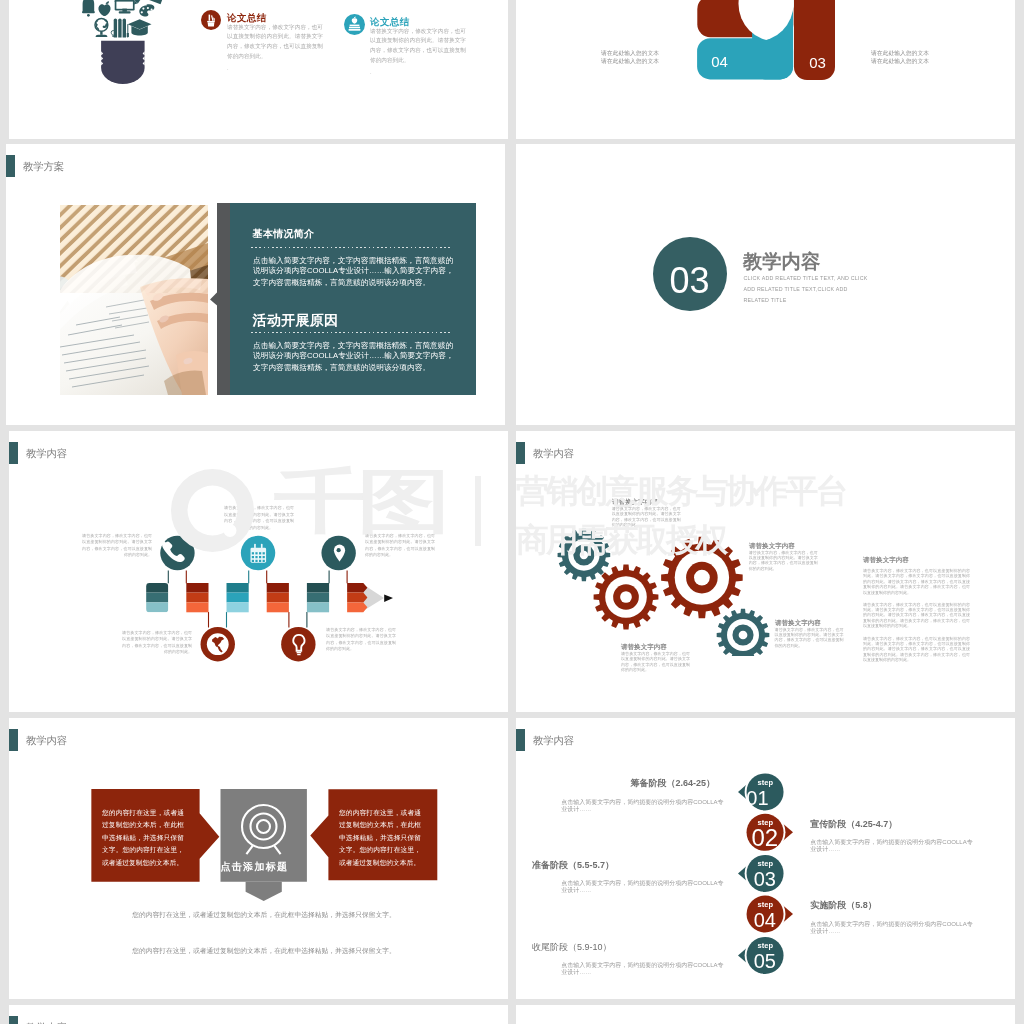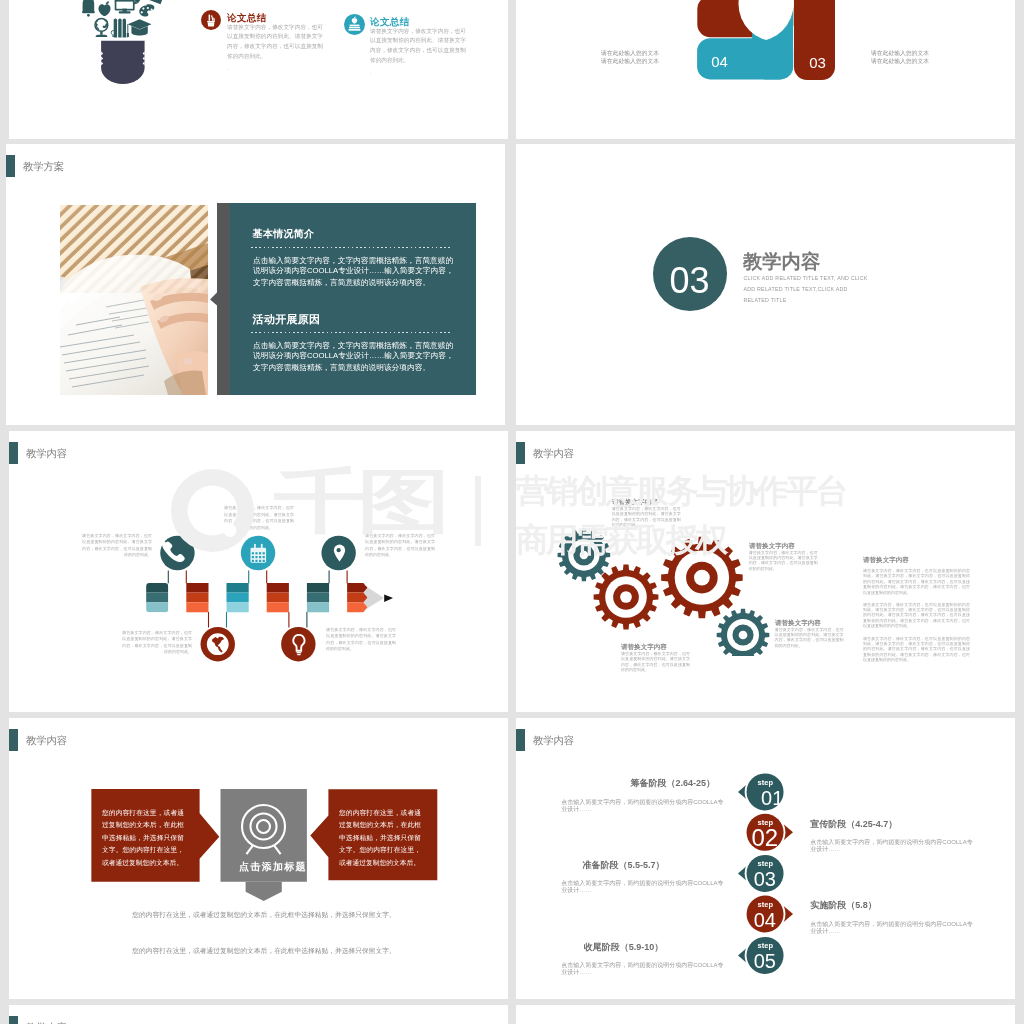--- a/index.html
+++ b/index.html
@@ -218,21 +218,21 @@
     <svg class="ab" style="left:202px;top:144px" width="12" height="20" viewBox="0 0 12 20">
       <path d="M11.4 2.1 L2.05 11.6 L11.4 19.4 Z" fill="#555759"></path>
     </svg>
 
     <div>
       <div class="ab" style="left:246.6px;top:83px;font-size:10px;font-weight:bold;color:#ffffff;letter-spacing:.3px">基本情况简介</div>
       <div class="ab" style="left:245.4px;top:103.4px;width:200px;height:1px;background-image:repeating-linear-gradient(to right,rgba(255,255,255,.8) 0 1.6px,transparent 1.6px 4.2px)"></div>
       <div class="ab" style="left:246.6px;top:111px;width:208.8px;font-size:8px;line-height:11.38px;color:#ffffff;transform-origin:left top;transform:scale(0.9625)">点击输入简要文字内容，文字内容需概括精炼，言简意赅的说明该分项内容COOLLA专业设计……输入简要文字内容，文字内容需概括精炼，言简意赅的说明该分项内容。</div>
     </div>
     <div>
-      <div class="ab" style="left:246.6px;top:167.8px;font-size:11px;font-weight:bold;color:#ffffff;letter-spacing:.3px">活动开展原因</div>
+      <div class="ab" style="left:246.6px;top:167.8px;font-size:14px;font-weight:bold;color:#ffffff;letter-spacing:.3px">活动开展原因</div>
       <div class="ab" style="left:245.4px;top:188.2px;width:200px;height:1px;background-image:repeating-linear-gradient(to right,rgba(255,255,255,.8) 0 1.6px,transparent 1.6px 4.2px)"></div>
       <div class="ab" style="left:246.6px;top:195.8px;width:208.8px;font-size:8px;line-height:11.38px;color:#ffffff;transform-origin:left top;transform:scale(0.9625)">点击输入简要文字内容，文字内容需概括精炼，言简意赅的说明该分项内容COOLLA专业设计……输入简要文字内容，文字内容需概括精炼，言简意赅的说明该分项内容。</div>
     </div>
   </div>
 
   <div class="slide" style="left:516px;top:144px">
     <div class="ab" style="left:137px;top:93px;width:74px;height:74px;border-radius:50%;background:#355f63"></div>
     <div class="ab" style="left:136.6px;top:117.6px;width:74px;text-align:center;font-size:36px;color:#ffffff;line-height:38px">03</div>
     <div class="ab" style="left:227.4px;top:105px;font-size:20px;font-weight:bold;color:#7a7a7a;letter-spacing:0;transform-origin:left top;transform:scale(0.965)">教学内容</div>
     <div class="ab" style="left:227.4px;top:128.5px;font-size:5.3px;line-height:11.4px;color:#9a9a9a;letter-spacing:.25px">
@@ -413,21 +413,21 @@
       <g fill="none" stroke="#ffffff" stroke-width="2.1">
         <circle cx="254.5" cy="108.5" r="21.5"></circle>
         <circle cx="254.5" cy="108.5" r="13"></circle>
         <circle cx="254.5" cy="108.5" r="6.5"></circle>
         <path d="M243.6 127.8l-6.2 8.4"></path>
         <path d="M265.4 127.8l6.2 8.4"></path>
       </g>
     </svg>
     <div class="ab" style="left:93px;top:88.9px;width:85px;font-size:7px;line-height:12.96px;color:#ffffff;text-align:justify;transform-origin:left top;transform:scale(0.9643)">您的内容打在这里，或者通过复制您的文本后，在此框中选择粘贴，并选择只保留文字。您的内容打在这里，或者通过复制您的文本后。</div>
     <div class="ab" style="left:330px;top:88.9px;width:85px;font-size:7px;line-height:12.96px;color:#ffffff;text-align:justify;transform-origin:left top;transform:scale(0.9643)">您的内容打在这里，或者通过复制您的文本后，在此框中选择粘贴，并选择只保留文字。您的内容打在这里，或者通过复制您的文本后。</div>
-    <div class="ab" style="left:211.5px;top:142px;width:86.4px;text-align:right;font-size:10px;font-weight:bold;color:#ffffff;letter-spacing:1.3px">点击添加标题</div>
+    <div class="ab" style="left:211.5px;top:142px;width:86.4px;text-align:left;font-size:10px;font-weight:bold;color:#ffffff;letter-spacing:1.3px">点击添加标题</div>
     <div class="ab" style="left:68px;top:192px;width:374px;text-align:center;font-size:7px;color:#8c8c8c;transform-origin:center top;transform:scale(0.9657)">您的内容打在这里，或者通过复制您的文本后，在此框中选择粘贴，并选择只保留文字。</div>
     <div class="ab" style="left:68px;top:228.1px;width:374px;text-align:center;font-size:7px;color:#8c8c8c;transform-origin:center top;transform:scale(0.9657)">您的内容打在这里，或者通过复制您的文本后，在此框中选择粘贴，并选择只保留文字。</div>
   </div>
 
   <div class="slide" style="left:516px;top:718px">
     <div class="hdr-bar"></div>
     <div class="hdr-txt">教学内容</div>
 
     <svg class="ab" style="left:210px;top:40px" width="90" height="225" viewBox="210 40 90 225">
       <g>
@@ -451,39 +451,39 @@
         <circle cx="249.05" cy="196" r="18.5" fill="#8d250c"></circle>
       </g>
       <g>
         <path d="M234 227.1 L234 247.7 L222 237.4 Z" fill="#2c5a5e"></path>
         <circle cx="249.05" cy="237.4" r="20.4" fill="#ffffff"></circle>
         <circle cx="249.05" cy="237.4" r="18.5" fill="#2c5a5e"></circle>
       </g>
     </svg>
     <div>
       <div class="ab" style="left:230.8px;top:59.6px;width:37px;text-align:center;font-size:7.5px;font-weight:bold;color:#ffffff">step</div>
-      <div class="ab" style="left:230.3px;top:69.6px;width:37px;text-align:right;font-size:20px;line-height:20px;color:#ffffff">01</div>
+      <div class="ab" style="left:230.3px;top:69.6px;width:37px;text-align:left;font-size:20px;line-height:20px;color:#ffffff">01</div>
       <div class="ab" style="left:230.8px;top:100.0px;width:37px;text-align:center;font-size:7.5px;font-weight:bold;color:#ffffff">step</div>
       <div class="ab" style="left:230.3px;top:110.0px;width:37px;text-align:center;font-size:24px;line-height:20px;color:#ffffff">02</div>
       <div class="ab" style="left:230.8px;top:141.1px;width:37px;text-align:center;font-size:7.5px;font-weight:bold;color:#ffffff">step</div>
       <div class="ab" style="left:230.3px;top:151.1px;width:37px;text-align:center;font-size:20px;line-height:20px;color:#ffffff">03</div>
       <div class="ab" style="left:230.8px;top:181.7px;width:37px;text-align:center;font-size:7.5px;font-weight:bold;color:#ffffff">step</div>
       <div class="ab" style="left:230.3px;top:191.7px;width:37px;text-align:center;font-size:20px;line-height:20px;color:#ffffff">04</div>
       <div class="ab" style="left:230.8px;top:223.1px;width:37px;text-align:center;font-size:7.5px;font-weight:bold;color:#ffffff">step</div>
       <div class="ab" style="left:230.3px;top:233.1px;width:37px;text-align:center;font-size:20px;line-height:20px;color:#ffffff">05</div>
 
       <div class="ab" style="left:16px;top:59.1px;width:183px;text-align:right;font-size:9px;font-weight:bold;color:#6e6e6e">筹备阶段（2.64-25）</div>
       <div class="ab" style="left:45.2px;top:80.5px;width:165px;font-size:6px;line-height:7.3px;color:#9a9a9a">点击输入简要文字内容，简约扼要的说明分项内容COOLLA专业设计……</div>
       <div class="ab" style="left:294.3px;top:99.5px;font-size:9px;font-weight:bold;color:#6e6e6e">宣传阶段（4.25-4.7）</div>
       <div class="ab" style="left:294.3px;top:120.9px;width:165px;font-size:6px;line-height:7.3px;color:#9a9a9a">点击输入简要文字内容，简约扼要的说明分项内容COOLLA专业设计……</div>
-      <div class="ab" style="left:16px;top:140.6px;width:183px;text-align:center;font-size:9px;font-weight:bold;color:#6e6e6e">准备阶段（5.5-5.7）</div>
+      <div class="ab" style="left:16px;top:140.6px;width:183px;text-align:left;font-size:9px;font-weight:bold;color:#6e6e6e">准备阶段（5.5-5.7）</div>
       <div class="ab" style="left:45.2px;top:162.0px;width:165px;font-size:6px;line-height:7.3px;color:#9a9a9a">点击输入简要文字内容，简约扼要的说明分项内容COOLLA专业设计……</div>
       <div class="ab" style="left:294.3px;top:181.2px;font-size:9px;font-weight:bold;color:#6e6e6e">实施阶段（5.8）</div>
       <div class="ab" style="left:294.3px;top:202.6px;width:165px;font-size:6px;line-height:7.3px;color:#9a9a9a">点击输入简要文字内容，简约扼要的说明分项内容COOLLA专业设计……</div>
-      <div class="ab" style="left:16px;top:222.6px;width:183px;text-align:center;font-size:9px;font-weight:bold;color:#6e6e6e">收尾阶段（5.9-10）</div>
+      <div class="ab" style="left:16px;top:222.6px;width:183px;text-align:left;font-size:9px;font-weight:normal;color:#6e6e6e">收尾阶段（5.9-10）</div>
       <div class="ab" style="left:45.2px;top:244.0px;width:165px;font-size:6px;line-height:7.3px;color:#9a9a9a">点击输入简要文字内容，简约扼要的说明分项内容COOLLA专业设计……</div>
     </div>
   </div>
 
   <div class="slide" style="left:9px;top:1005px">
     <div class="hdr-bar"></div>
     <div class="hdr-txt">教学内容</div>
   </div>
   <div class="slide" style="left:516px;top:1005px"></div>
 

